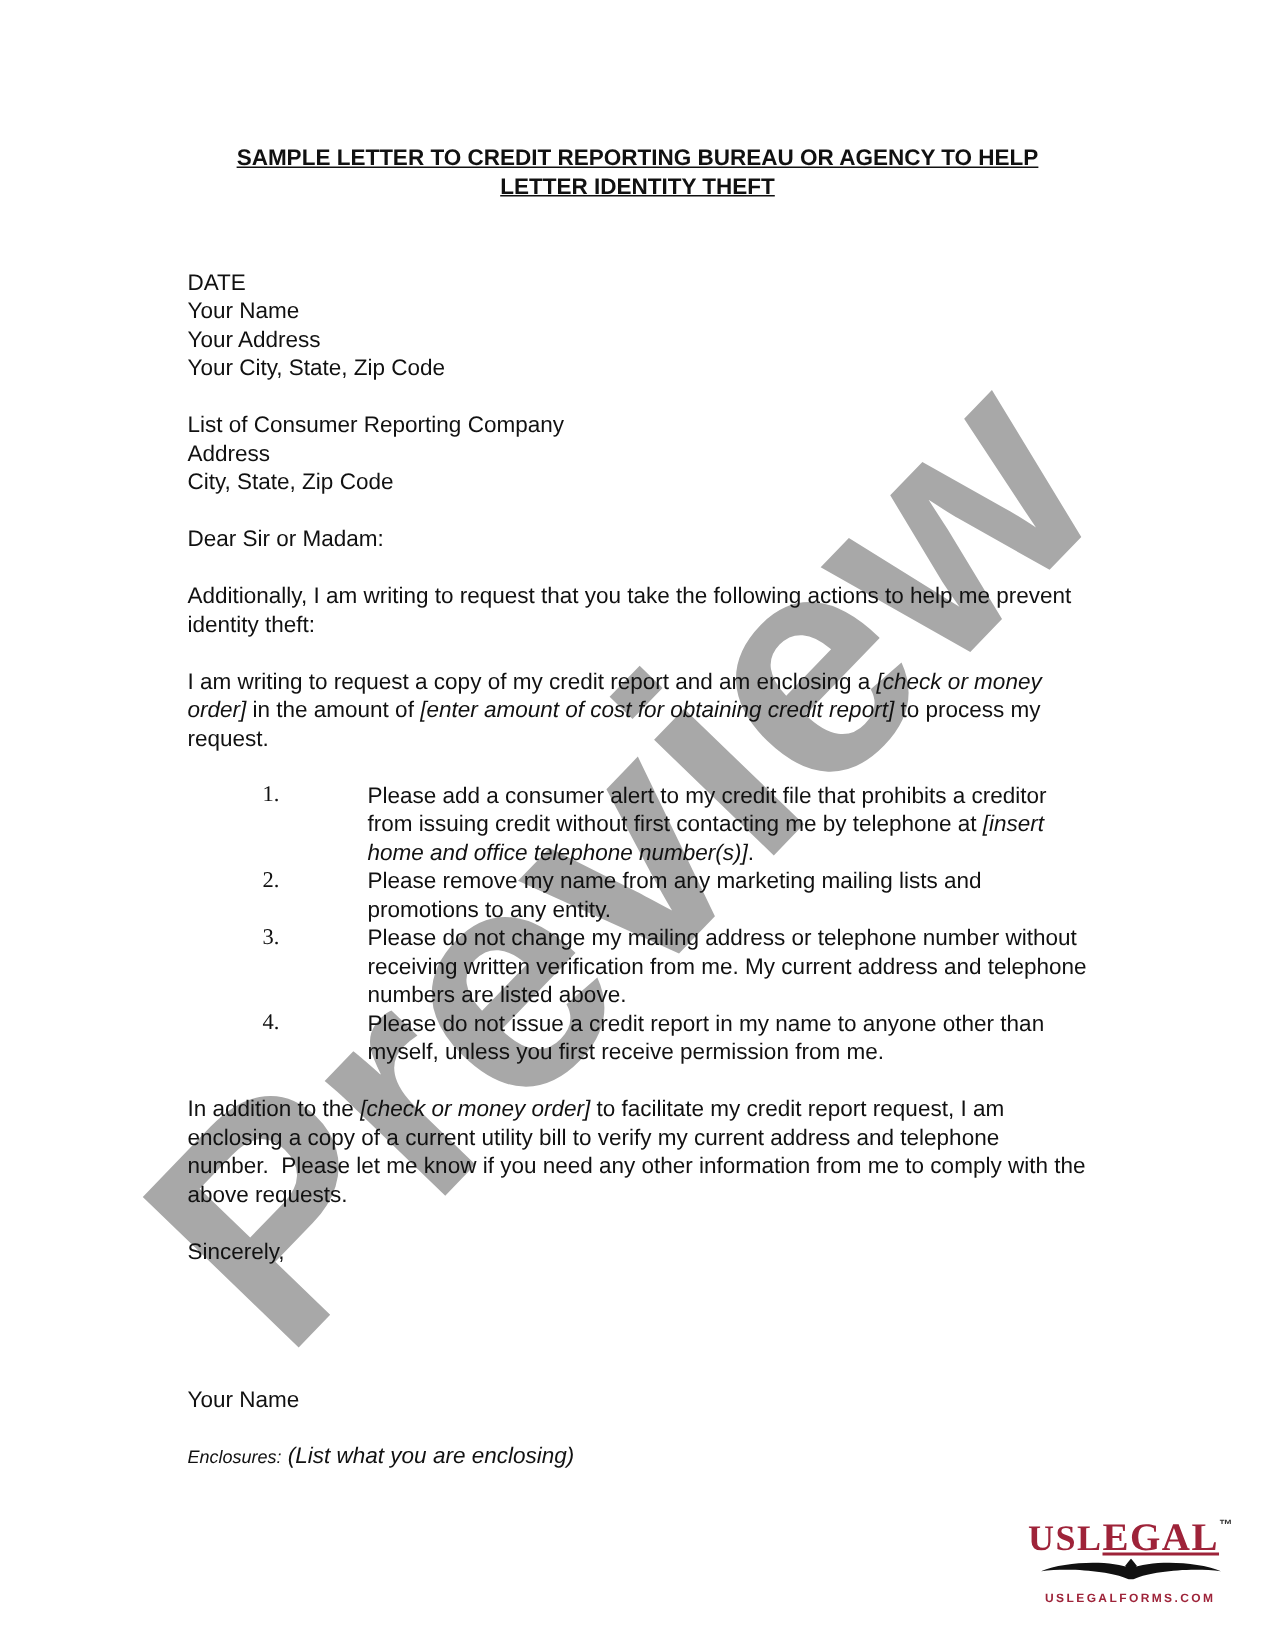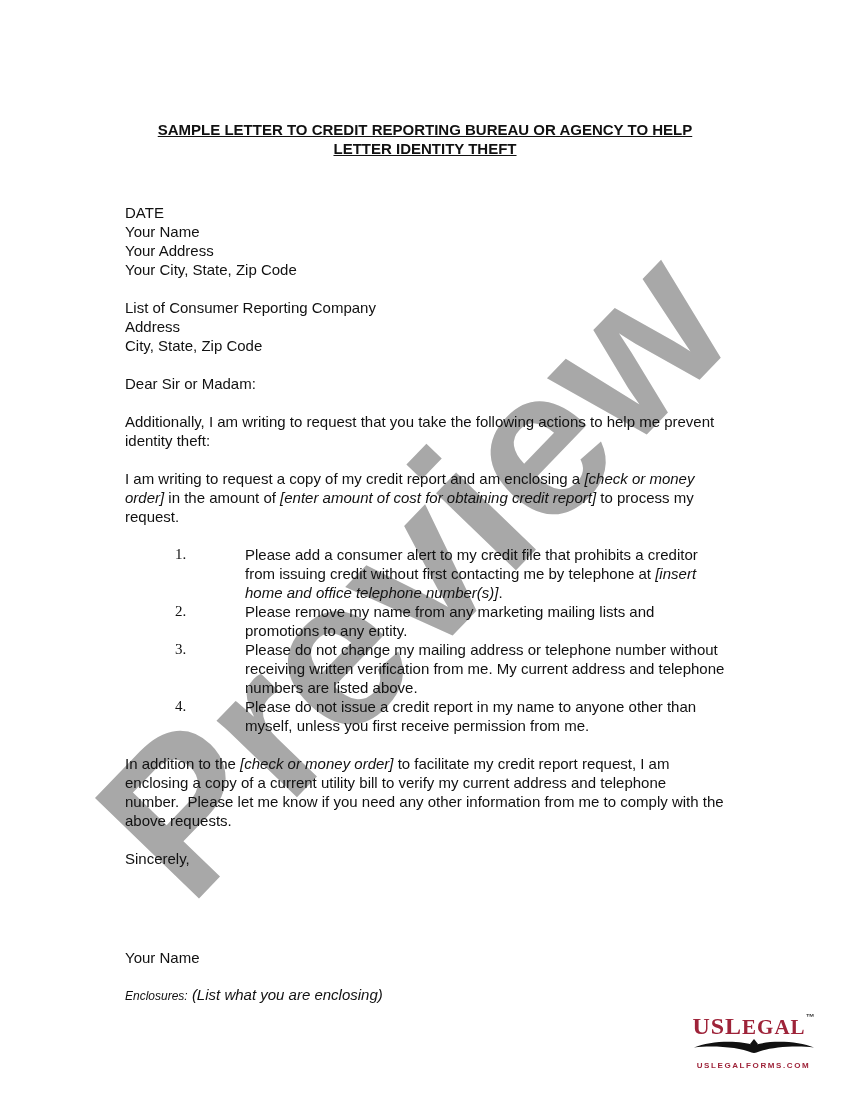--- a/index.html
+++ b/index.html
@@ -28,21 +28,21 @@
     font-weight: bold;
     font-size: 210px;
     color: var(--watermark-gray, #A8A8A8);
     white-space: nowrap;
     transform: translate(-12px, 22px) rotate(-46deg);
   }
   
   .content {
     position: relative;
     z-index: 1;
-    padding: 120px 125px 0 125px;
+    padding: 96px 125px 0 125px;
   }
   .title {
     margin: 0 0 45px 0;
     font-size: 15px;
     line-height: 19px;
     font-weight: bold;
     text-align: center;
     text-decoration: underline;
   }
   .block { margin: 0 0 19px 0; }
@@ -69,21 +69,21 @@
     text-align: center;
   }
   .logo-text {
     font-family: "Liberation Serif", serif;
     font-weight: bold;
     color: var(--logo-red, #9E2339);
     line-height: 1;
     white-space: nowrap;
   }
   .logo-text .lg { font-size: 24px; letter-spacing: 1px; }
-  .logo-text .sm { font-size: 21px; letter-spacing: 1px; }
+  .logo-text .sm { font-size: 26px; letter-spacing: 1px; text-decoration: underline; }
   .logo-text .tm {
     font-size: 9px;
     vertical-align: 14px;
     color: #333333;
     font-family: "Liberation Sans", sans-serif;
   }
   .eagle { display: block; margin: 1px auto 2px auto; }
   .eagle path { fill: var(--eagle-black, #111111); }
   .logo-site {
     font-family: "Liberation Sans", sans-serif;

